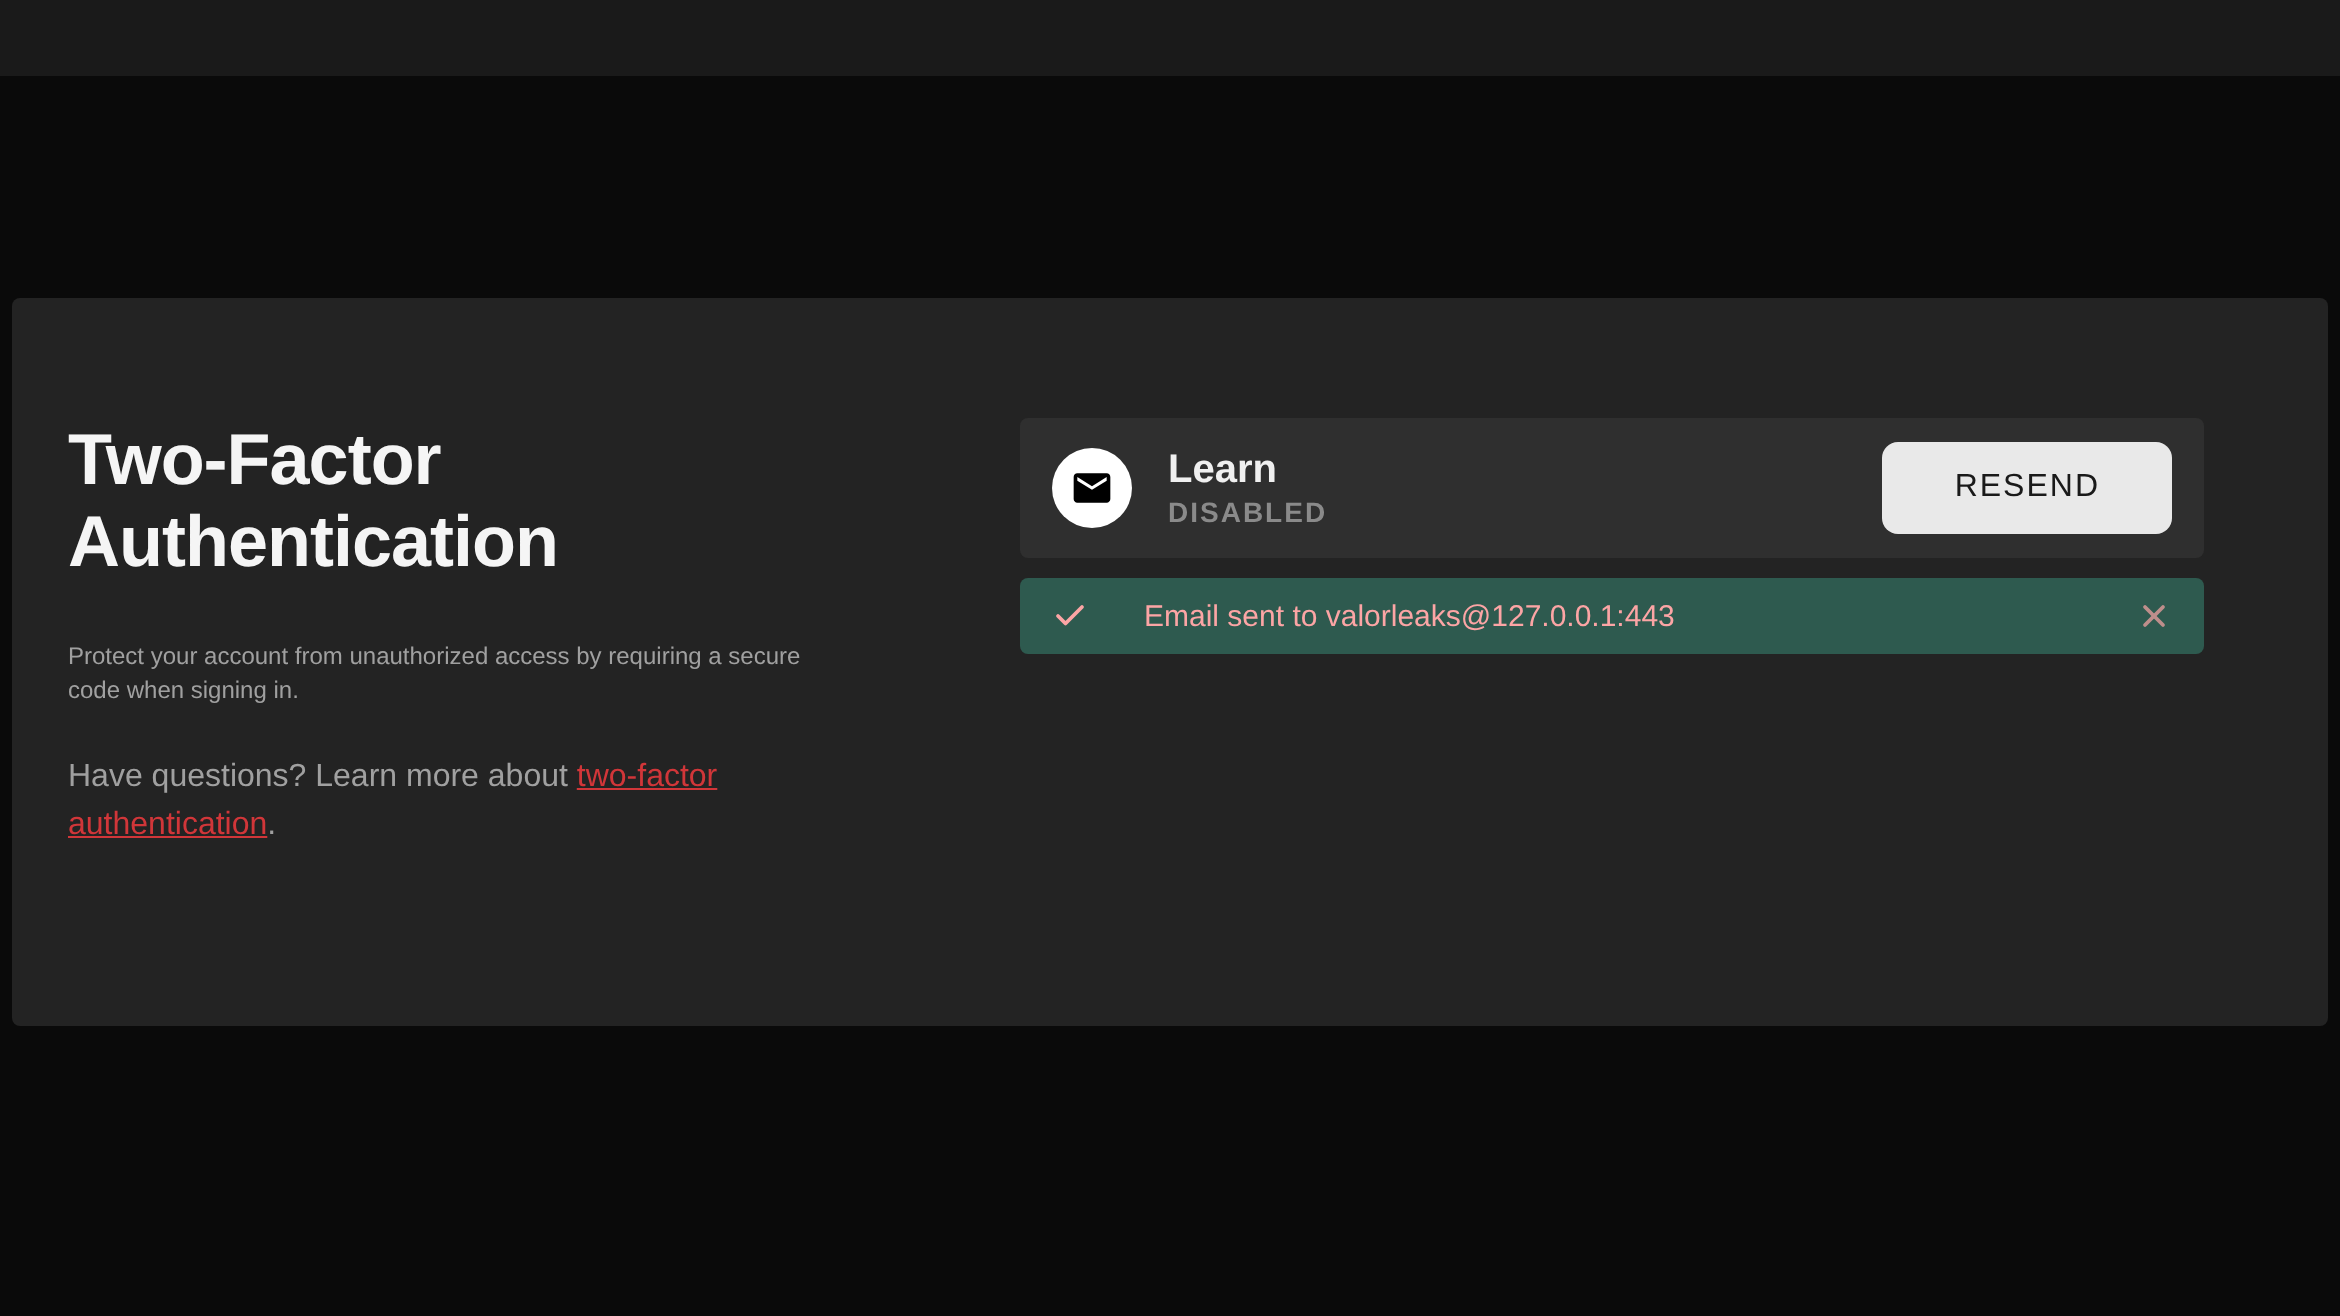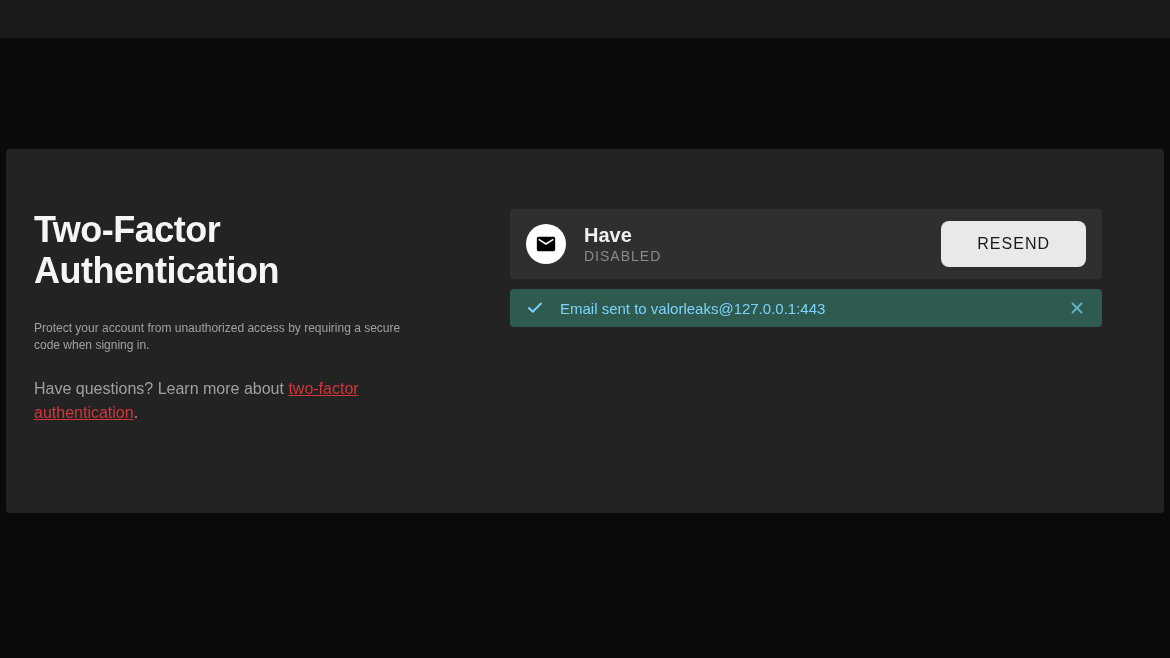--- a/index.html
+++ b/index.html
@@ -88,21 +88,21 @@
   .method-info { flex: 1; }
   .method-name {
     color: #f0f0f0;
     font-size: 20px;
     font-weight: 800;
     line-height: 1.1;
   }
   .method-status {
     color: #8a8a8a;
     font-size: 14px;
-    font-weight: 400;
+    font-weight: 700;
     letter-spacing: 1px;
     margin-top: 2px;
   }
   .resend-btn {
     background: #e9e9e9;
     color: #1a1a1a;
     border: none;
     border-radius: 8px;
     padding: 14px 36px;
     font-size: 16px;
@@ -111,22 +111,22 @@
     cursor: pointer;
     flex: 0 0 auto;
   }
   .toast {
     margin-top: 10px;
     background: #2e5a4f;
     border-radius: 4px;
     padding: 10px 16px;
     display: flex;
     align-items: center;
-    gap: 16px;
-    color: #7dd3fc;
+    gap: 28px;
+    color: #fca5a5;
     font-size: 15px;
   }
   .toast .check { flex: 0 0 auto; display:flex; }
   .toast .msg { flex: 1; font-weight: 500; }
   .toast .close {
     flex: 0 0 auto;
     cursor: pointer;
     opacity: 0.7;
     display: flex;
   }
@@ -149,21 +149,21 @@
 
   <div class="right-col">
 
     <div class="method-card">
       <div class="icon-circle">
         <svg viewBox="0 0 24 24" fill="currentColor">
             <path d="M20 4H4c-1.1 0-2 .9-2 2v12c0 1.1.9 2 2 2h16c1.1 0 2-.9 2-2V6c0-1.1-.9-2-2-2zm0 4-8 5-8-5V6l8 5 8-5v2z"></path>
           </svg>
       </div>
       <div class="method-info">
-        <div class="method-name">Have</div>
+        <div class="method-name">Learn</div>
         <div class="method-status">DISABLED</div>
       </div>
       <button class="resend-btn">RESEND</button>
     </div>
 
     <div class="toast">
       <span class="check">
         <svg viewBox="0 0 24 24" fill="none" stroke="currentColor" stroke-width="2.5" stroke-linecap="round" stroke-linejoin="round">
             <polyline points="20 6 9 17 4 12"></polyline>
           </svg>

